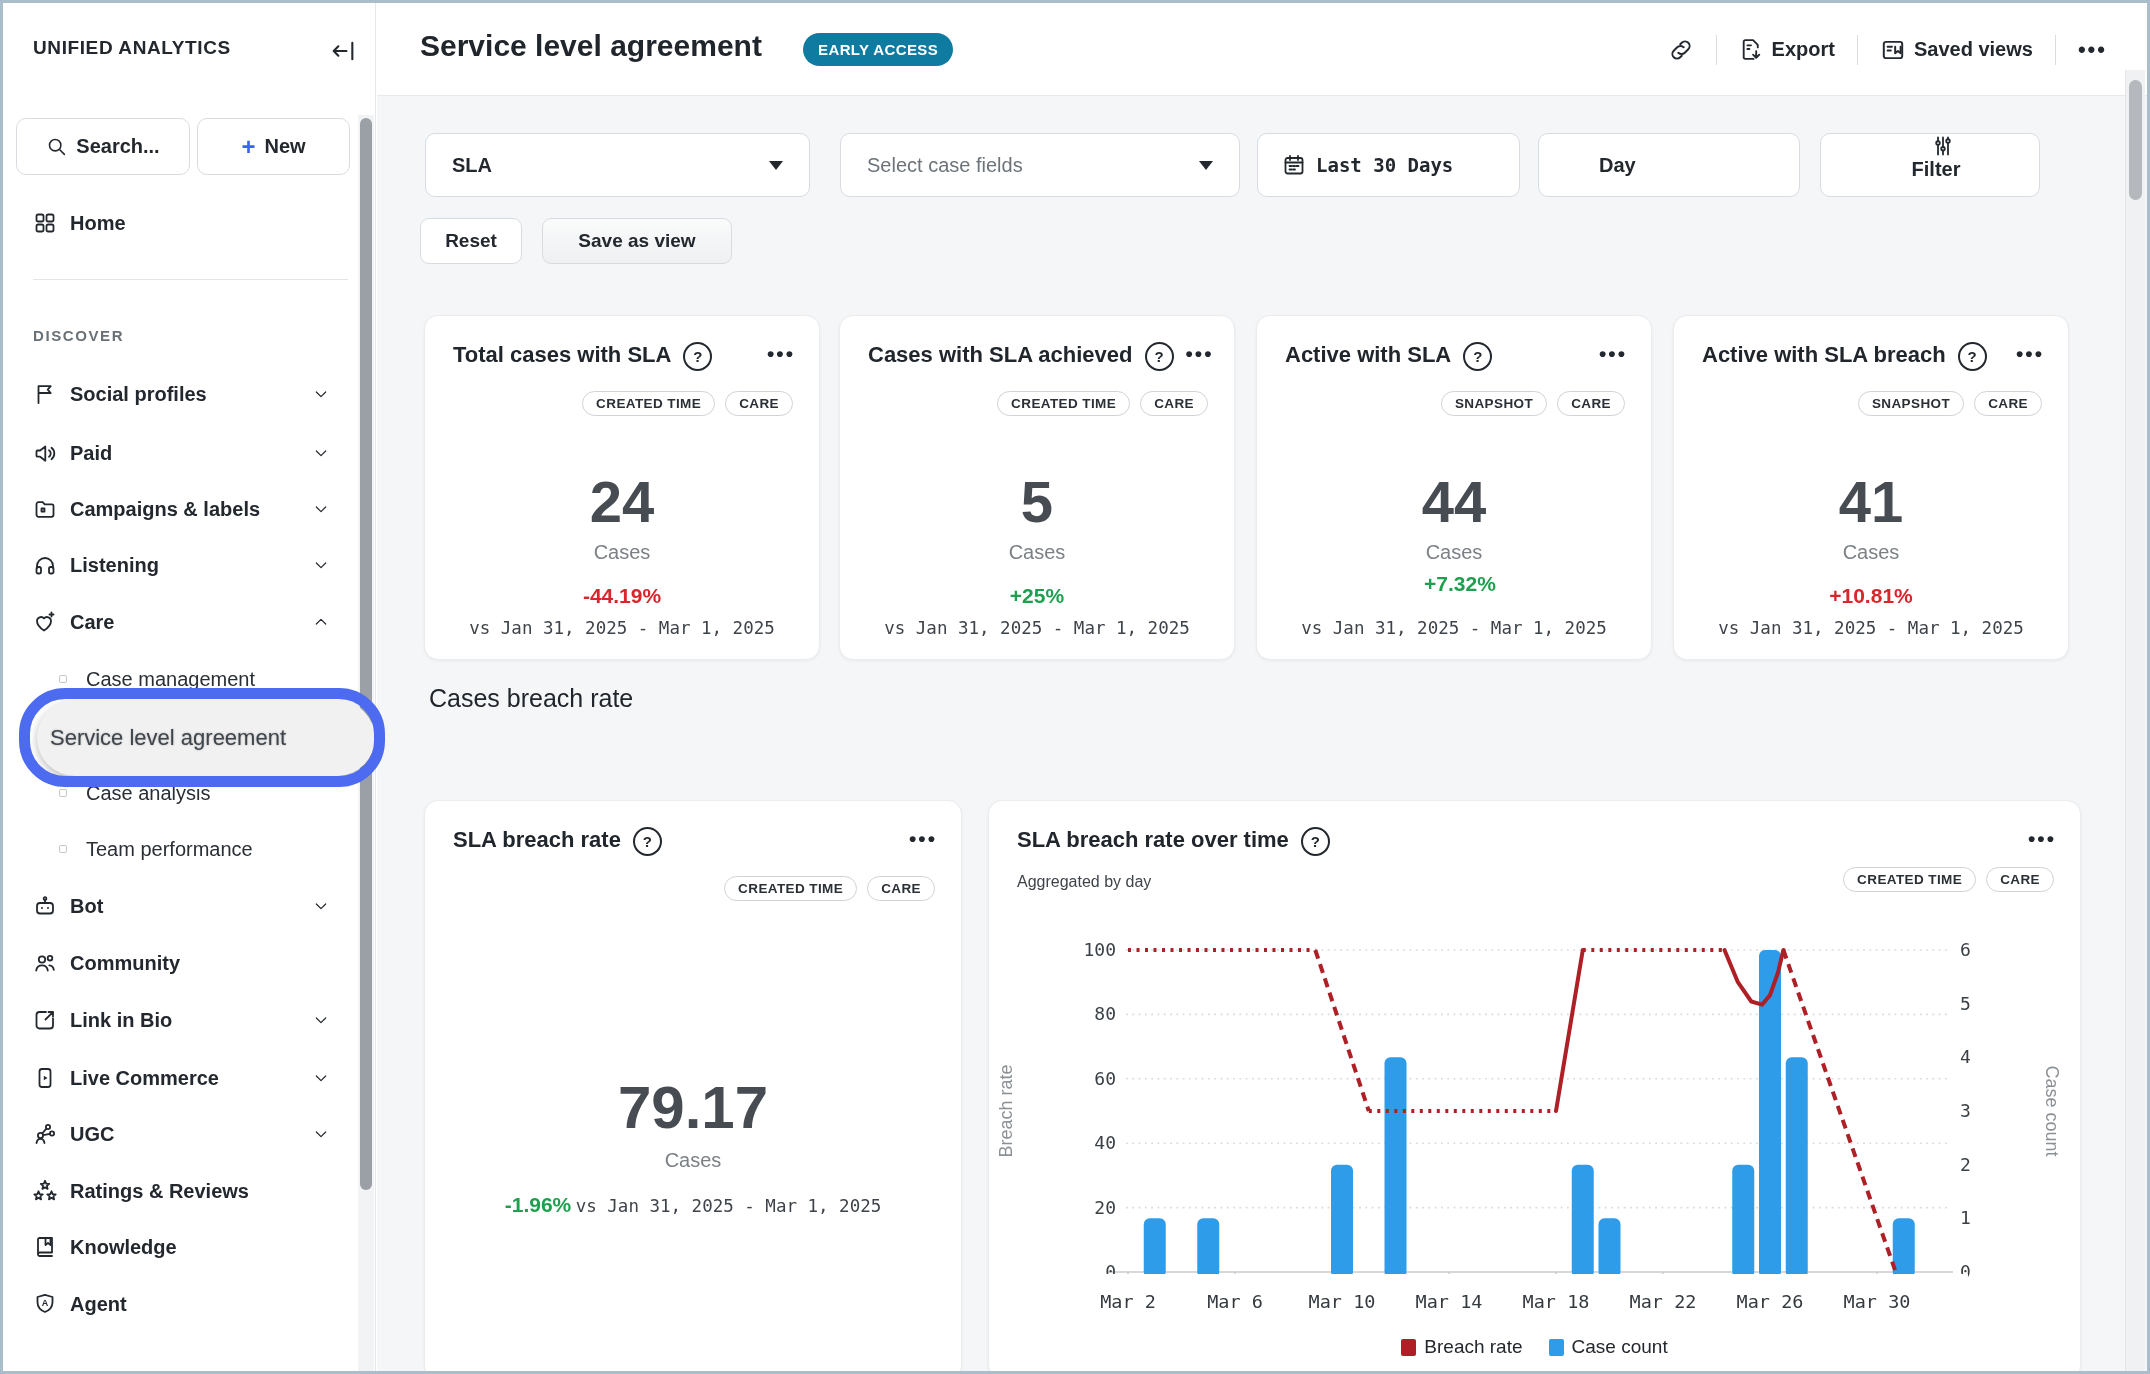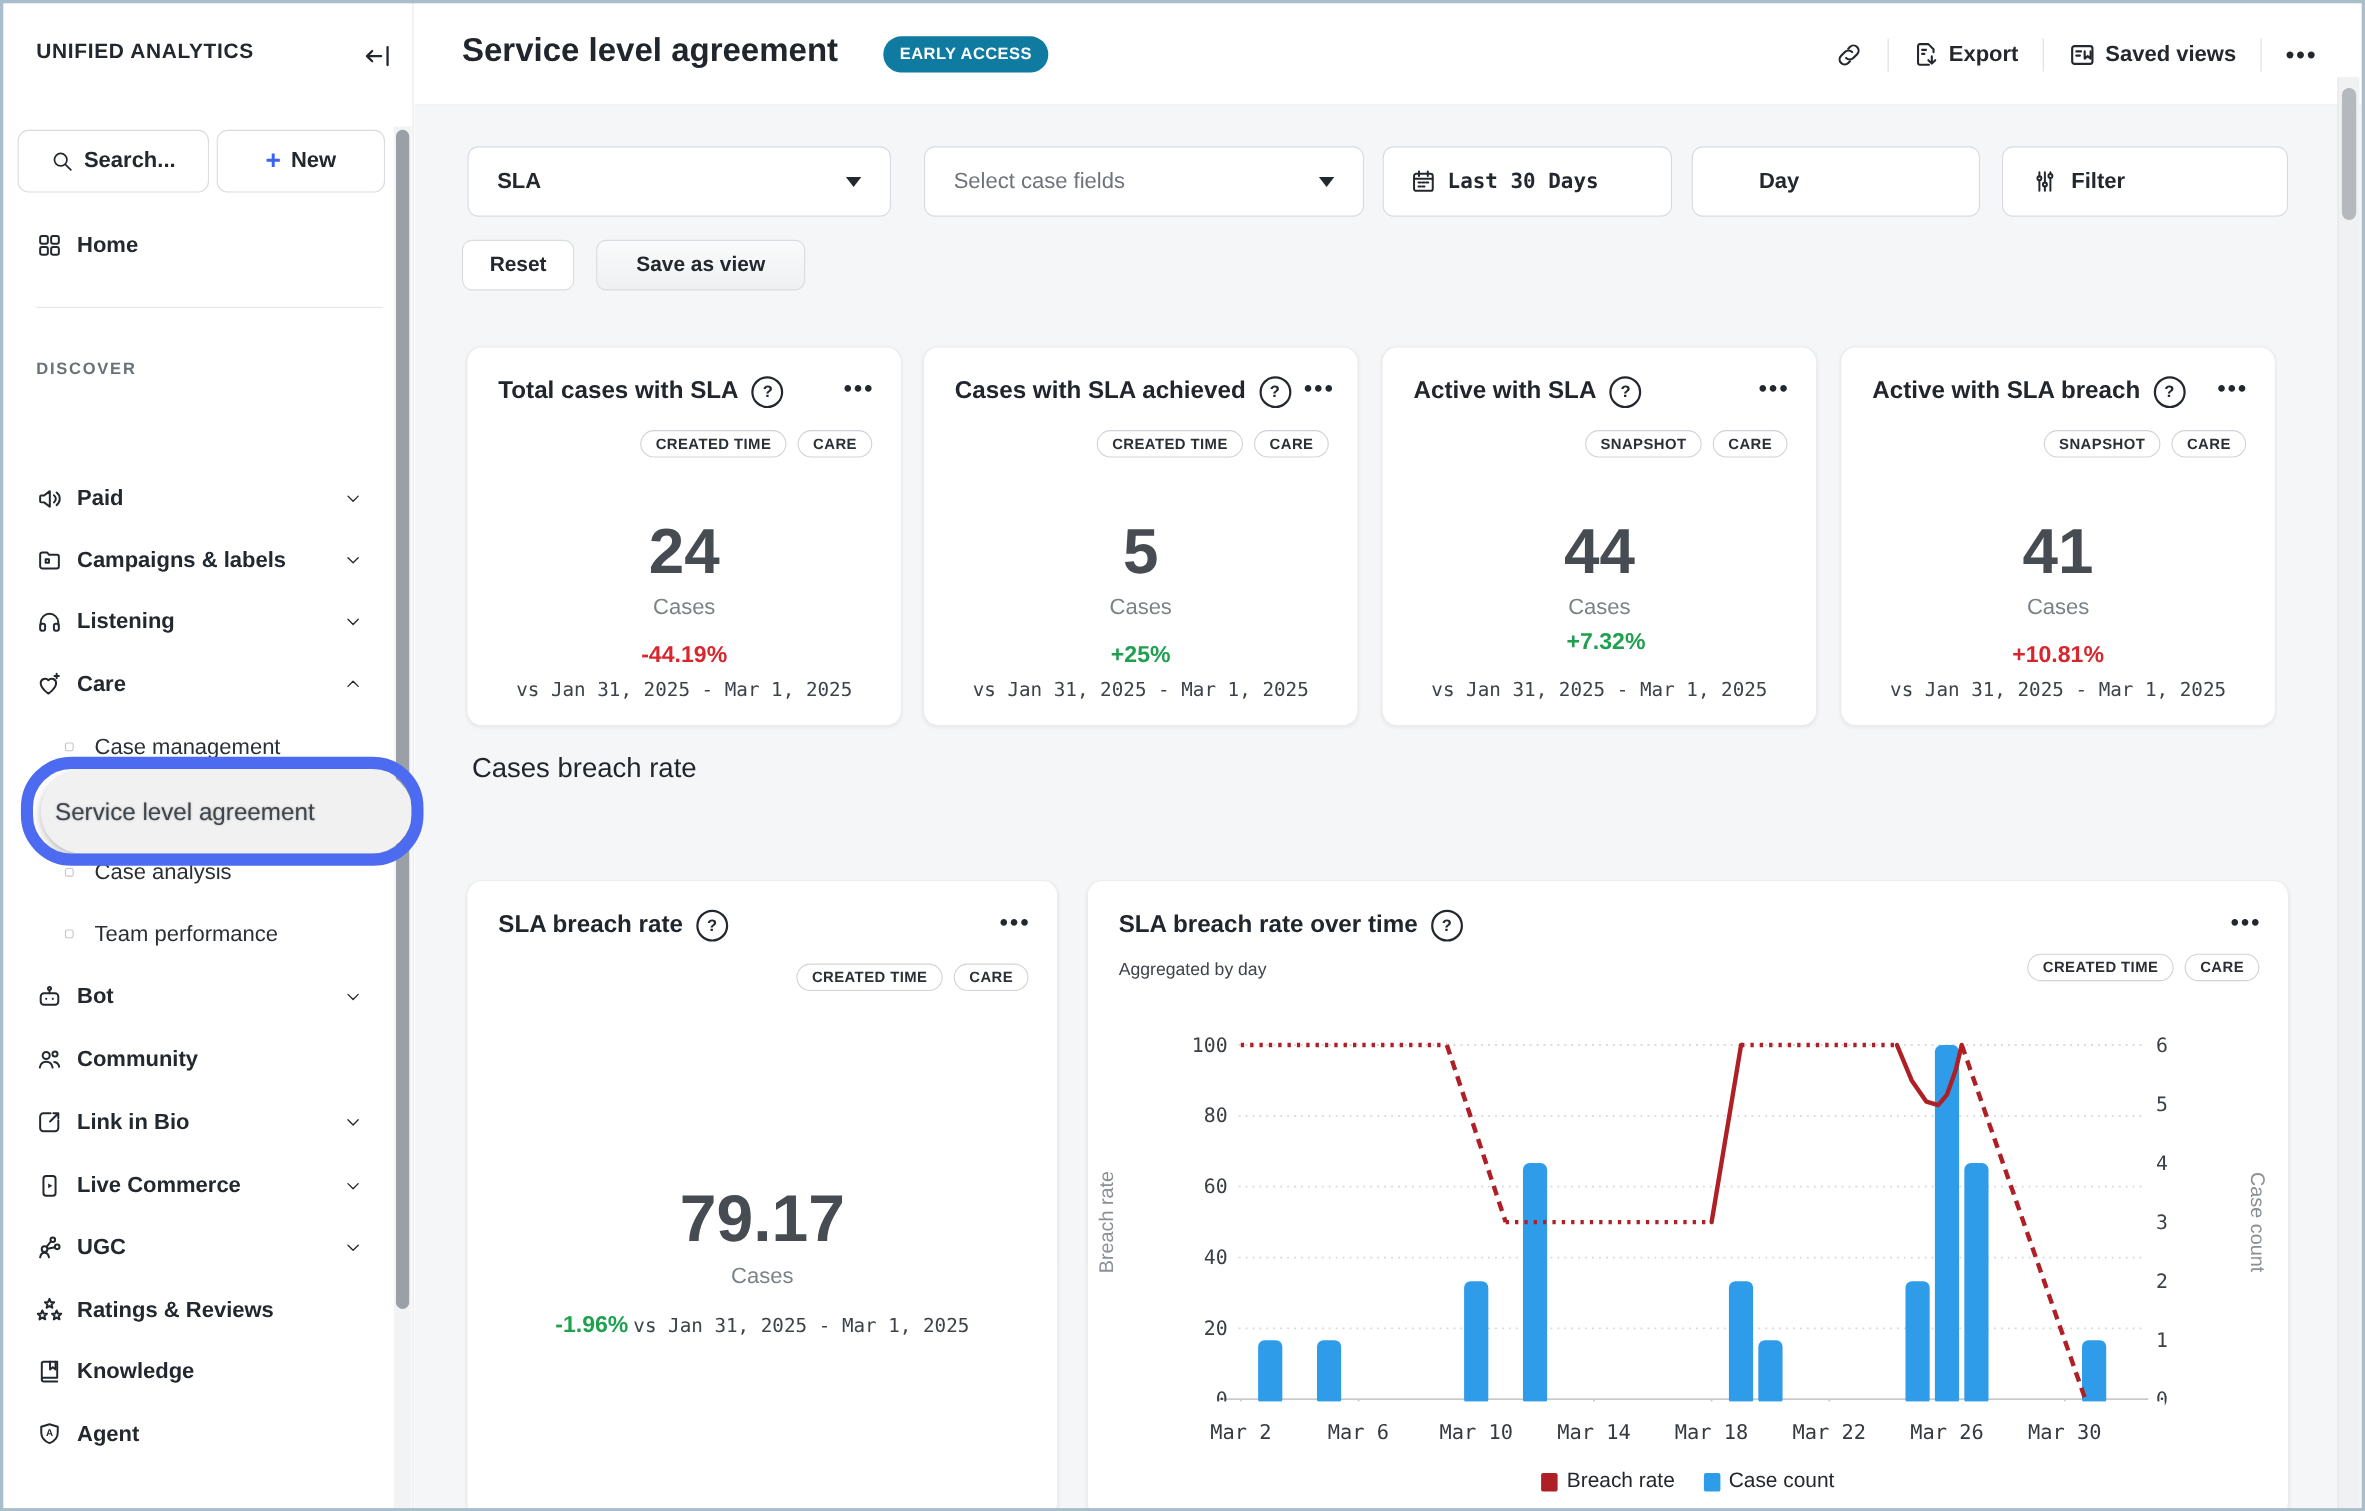--- a/index.html
+++ b/index.html
@@ -119,20 +119,31 @@
           <rect x="3.5" y="13.5" width="7" height="7" rx="1.8"></rect>
           <rect x="13.5" y="13.5" width="7" height="7" rx="1.8"></rect>
         </svg>
     </span>
     <span class="lbl">Home</span>
   </div>
 
   <div class="sb-divider"></div>
   <div class="sb-section">DISCOVER</div>
 
+  <div class="sb-row" style="top:372px;">
+    <span class="ic">
+      <svg class="ic-svg" viewBox="0 0 24 24">
+          <path d="M5.5 21V4.2M5.5 4.2h12.2l-3 3.4 3 3.4H5.5"></path>
+        </svg>
+    </span>
+    <span class="lbl">Social profiles</span>
+    <span class="chev"><svg class="ic-svg" viewBox="0 0 24 24" stroke-width="2.4">
+          <path d="M5 9l7 7 7-7"></path>
+        </svg></span>
+  </div>
 
   <div class="sb-row" style="top:431px;">
     <span class="ic">
       <svg class="ic-svg" viewBox="0 0 24 24">
           <path d="M3.5 10.5v4.2a1 1 0 0 0 1 1h2.6l5.2 4V5.5l-5.2 4H4.5a1 1 0 0 0-1 1z"></path>
           <path d="M16 9.2a4 4 0 0 1 0 6.6M18.5 6.8a7.2 7.2 0 0 1 0 11.4"></path>
         </svg>
     </span>
     <span class="lbl">Paid</span>
     <span class="chev"><svg class="ic-svg" viewBox="0 0 24 24" stroke-width="2.4">
@@ -361,21 +372,21 @@
         <rect x="3.5" y="5" width="17" height="15.5" rx="2"></rect>
         <path d="M8 2.8V7M16 2.8V7M3.5 9.5h17"></path>
         <path d="M7.5 13h2M11 13h2M14.5 13h2M7.5 16.5h2M11 16.5h2"></path>
       </svg>
   </span>
   <span class="mono" style="margin-left:10px; font-weight:bold; font-size:19px;">Last 30 Days</span>
 </div>
 <div class="filter-btn" style="left:1538px; top:133px; width:262px;padding-left:32px;">
   <span style="margin-left:28px; font-weight:bold;">Day</span>
 </div>
-<div class="filter-btn" style="left:1820px; top:133px; width:260px;">
+<div class="filter-btn" style="left:1820px; top:133px; width:220px;flex-direction:column;">
   <span style="width:24px;height:24px;margin-left:26px;">
     <svg class="ic-svg" viewBox="0 0 24 24" stroke-width="2">
         <path d="M7 3.5v4M7 11v9.5M12 3.5V13M12 16.5v4M17 3.5v2M17 9v11.5"></path>
         <circle cx="7" cy="9" r="1.8"></circle>
         <circle cx="12" cy="14.8" r="1.8"></circle>
         <circle cx="17" cy="7" r="1.8"></circle>
       </svg>
   </span>
   <span style="margin-left:12px; font-weight:bold;">Filter</span>
 </div>

